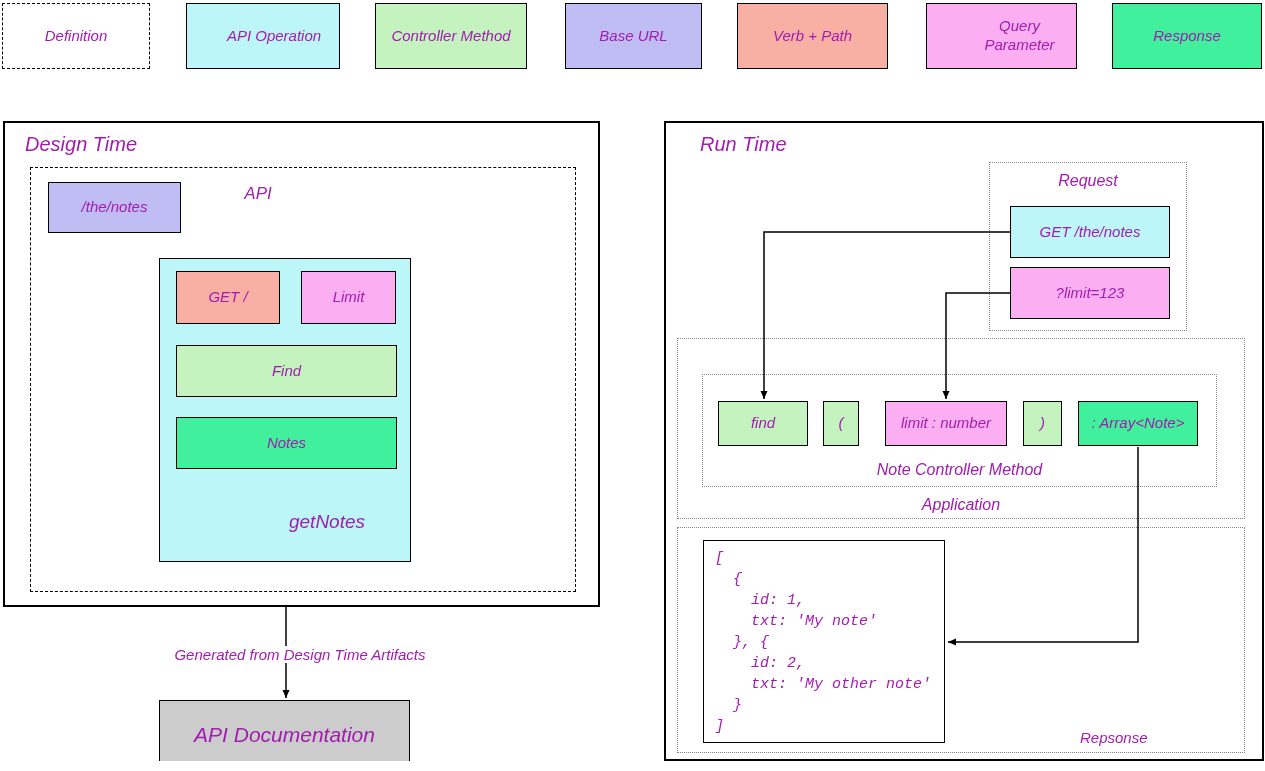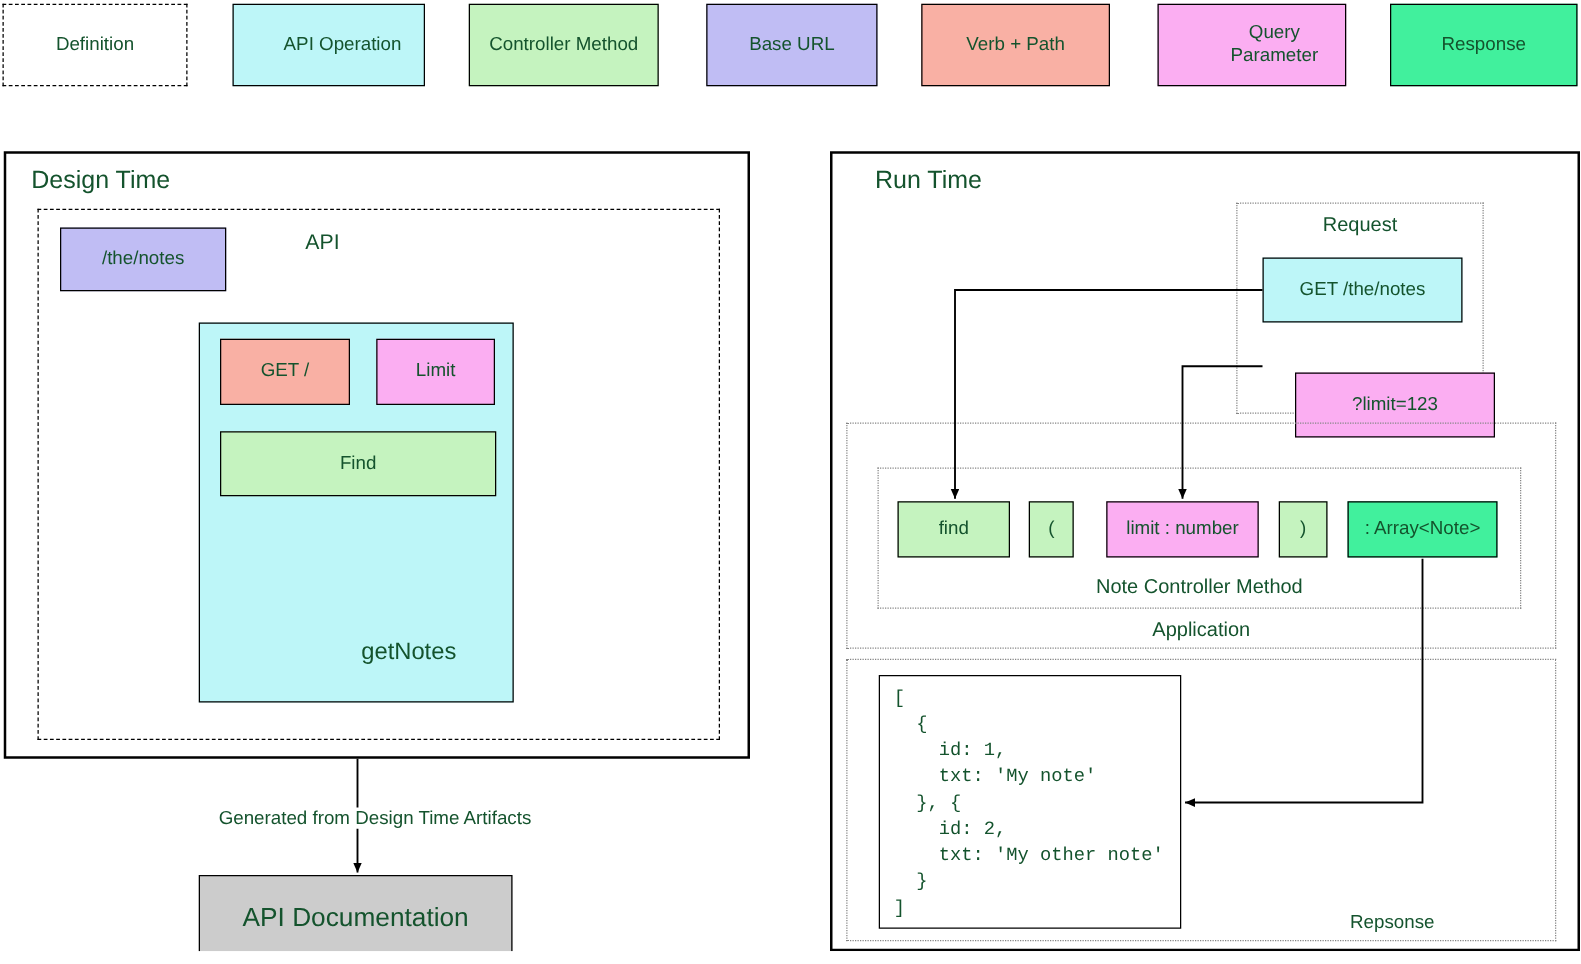--- a/index.html
+++ b/index.html
@@ -1,18 +1,18 @@
 <!DOCTYPE html>
 <html><head>
 <meta charset="utf-8">
 <style>
   html,body { margin:0; padding:0; background:#fff; }
   .canvas {
     position:relative; width:1265px; height:761px; background:#ffffff;
-    font-family:"Liberation Sans", sans-serif; color:#14532d; overflow:hidden;
+    font-family:"Liberation Sans", sans-serif; color:#a21caf; overflow:hidden;font-style:italic;
   }
   .box {
     position:absolute; border:1.5px solid #000; box-sizing:border-box;
     display:flex; align-items:center; justify-content:center;
     text-align:center; font-size:15px; line-height:1.25; background:#fff;
   }
   .legend-box { top:3px; height:66px; }
   .dashed { border:1.5px dashed #000; background:transparent; }
   .panel { position:absolute; border:2px solid #000; box-sizing:border-box; background:#fff; }
   .dotted { position:absolute; border:1.2px dotted #858585; box-sizing:border-box; }
@@ -68,37 +68,40 @@
   <div class="box" style="left: 159px; top: 258px; width: 252px; height: 304px; background-color: rgb(189, 246, 248);"></div>
   <div class="box" style="left: 176px; top: 271px; width: 104px; height: 53px; background-color: rgb(249, 176, 164);">
     <span>GET /</span>
   </div>
   <div class="box" style="left: 301px; top: 271px; width: 95px; height: 53px; background-color: rgb(251, 174, 242);">
     <span>Limit</span>
   </div>
   <div class="box" style="left: 176px; top: 345px; width: 221px; height: 52px; background-color: rgb(197, 243, 191);">
     <span>Find</span>
   </div>
+  <div class="box" style="left: 176px; top: 417px; width: 221px; height: 52px; background-color: rgb(65, 240, 157);">
+    <span>Notes</span>
+  </div>
   <div class="lbl centered" style="left:159px;top:511px;width:252px;font-size:19px;">getNotes</div>
 
   <div class="lbl over-line" style="left:160px;top:646px;width:272px;text-align:center;">Generated from Design Time Artifacts</div>
 
   <div class="box" style="left: 159px; top: 700px; width: 251px; height: 70px; font-size: 21px; background-color: rgb(204, 204, 204);">
     <span>API Documentation</span>
   </div>
 
   <div class="panel" style="left:664px;top:121px;width:600px;height:640px;"></div>
   <div class="title" style="left:700px;top:133px;">Run Time</div>
 
   <div class="dotted" style="left:989px;top:162px;width:198px;height:169px;"></div>
   <div class="lbl" style="left:989px;top:172px;width:198px;text-align:center;font-size:16px;">Request</div>
   <div class="box" style="left: 1010px; top: 206px; width: 160px; height: 52px; background-color: rgb(189, 246, 248);">
     <span>GET /the/notes</span>
   </div>
-  <div class="box" style="left: 1036px; top: 267px; width: 160px; height: 52px; background-color: rgb(251, 174, 242); margin-top: 31px;">
+  <div class="box" style="left: 1010px; top: 267px; width: 160px; height: 52px; background-color: rgb(251, 174, 242);">
     <span>?limit=123</span>
   </div>
 
   <div class="dotted" style="left:677px;top:338px;width:568px;height:181px;"></div>
   <div class="dotted" style="left:702px;top:374px;width:515px;height:113px;"></div>
 
   <div class="box" style="left: 718px; top: 401px; width: 90px; height: 45px; background-color: rgb(197, 243, 191);">
     <span>find</span>
   </div>
   <div class="box" style="left: 823px; top: 401px; width: 36px; height: 45px; background-color: rgb(197, 243, 191);">

